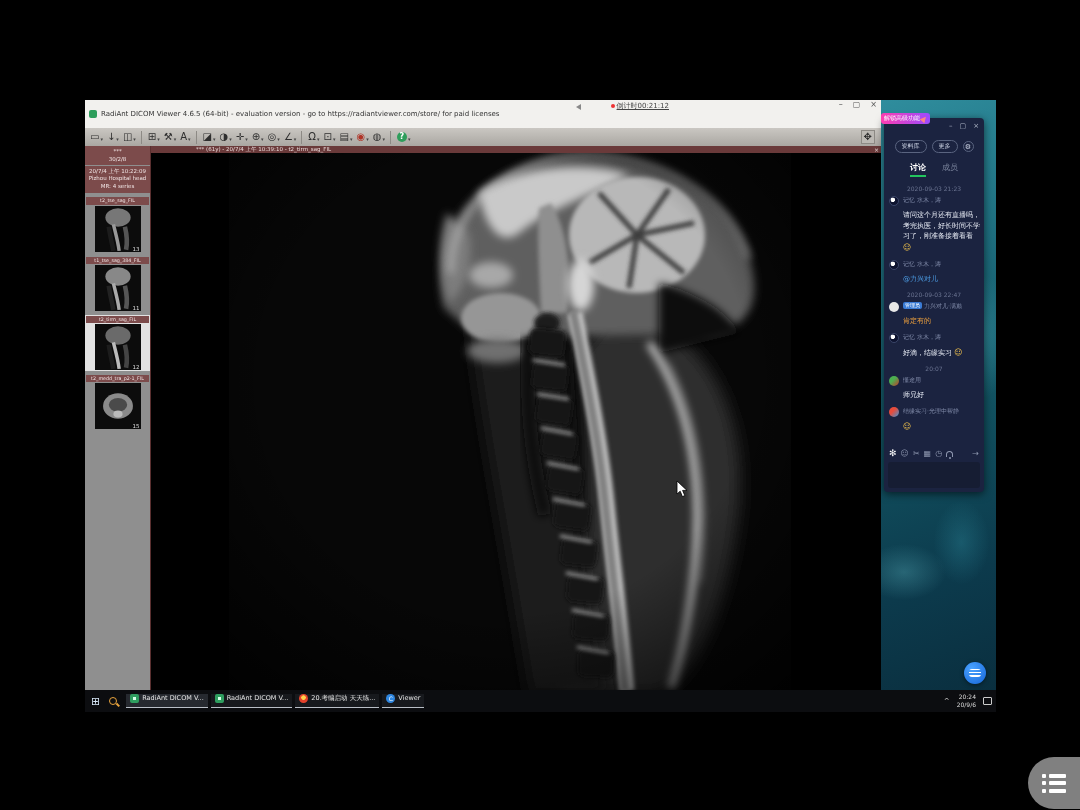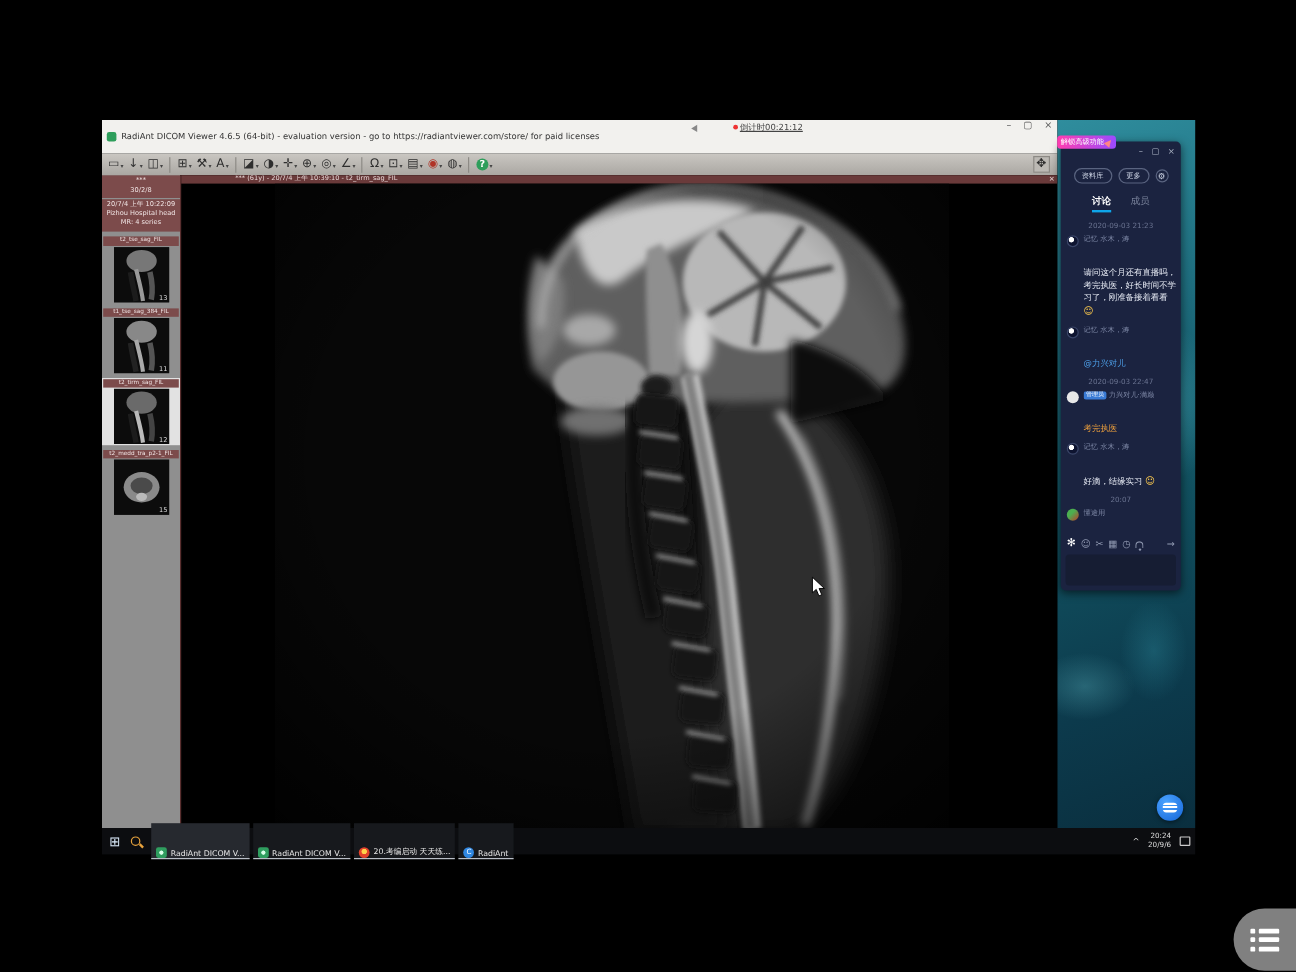--- a/index.html
+++ b/index.html
@@ -63,51 +63,51 @@
         color:#fff;font-size:6px;padding:1px 3px;border-radius:3px;display:flex;align-items:center;gap:1px;}
   .rocket{display:inline-block;width:0;height:0;border-left:3px solid transparent;border-right:3px solid transparent;
           border-bottom:6px solid #ff8585;transform:rotate(40deg);}
   .chat-ctrls{position:absolute;right:5px;top:4px;display:flex;gap:7px;font-size:7px;color:#aeb6c6;}
   .chat-pills{position:absolute;left:0;right:0;top:22px;display:flex;justify-content:center;gap:5px;align-items:center;}
   .pill{border:1px solid #5a6480;border-radius:8px;color:#cfd6e6;font-size:6px;padding:1px 6px;}
   .gearbtn{width:11px;height:11px;border:1px solid #5a6480;border-radius:50%;color:#cfd6e6;font-size:7px;
            text-align:center;line-height:10px;}
   .chat-tabs{position:absolute;left:0;right:0;top:44px;display:flex;justify-content:center;gap:16px;font-size:8px;}
   .tab{color:#7b849c;padding-bottom:2px;}
-  .tab.active{color:#fff;font-weight:bold;border-bottom:2px solid #0ea5e9;}
+  .tab.active{color:#fff;font-weight:bold;border-bottom:2px solid #22c55e;}
   .chat-scroll{position:absolute;left:0;right:0;top:62px;bottom:52px;padding:0 4px;overflow:hidden;font-size:7px;}
   .ts{color:#6a7390;text-align:center;font-size:6px;margin:5px 0 4px;}
   .msg{position:relative;padding-left:15px;margin-bottom:6px;}
   .av{position:absolute;left:1px;top:0;width:10px;height:10px;border-radius:50%;}
   .av-taiji{background:radial-gradient(circle at 35% 35%, #ffffff 0 2px, #0e1430 2.5px);border:.5px solid #3a4568;}
   .av-light{background:#e8e8e8;}
   .av-green{background:linear-gradient(135deg,#4caf50 40%,#c0392b);}
   .av-multi{background:linear-gradient(135deg,#e74c3c 40%,#3498db);}
   .uname{color:#7d87a5;font-size:6px;line-height:1.4;white-space:nowrap;overflow:hidden;}
-  .mtext{color:#e8ecf5;font-size:7px;line-height:1.5;margin-top:18px;}
+  .mtext{color:#e8ecf5;font-size:7px;line-height:1.5;margin-top:6px;}
   .mention{color:#4d9fe8;}
   .orange{color:#f0a13c;}
   .emoji{color:#ffcc4d;font-size:8px;}
   .abadge{display:inline-block;background:#3a7bd5;color:#fff;font-size:5px;border-radius:2px;
           padding:0 2px;margin-right:2px;vertical-align:top;}
   .chat-toolbar{position:absolute;left:0;right:0;bottom:34px;display:flex;align-items:center;gap:4px;
                 padding:0 5px;font-size:8px;color:#8f98b0;}
   .chat-toolbar .gift{color:#fff;font-size:9px;}
   .chat-toolbar .send{margin-left:auto;}
   .bellshape{width:7px;height:6px;border:1px solid #8f98b0;border-bottom:none;border-radius:4px 4px 0 0;position:relative;top:1px;}
   .bellshape::after{content:"";position:absolute;left:2px;bottom:-2px;width:2px;height:2px;background:#8f98b0;border-radius:50%;}
   .chat-input{position:absolute;left:4px;right:4px;bottom:4px;height:26px;background:#161d33;border-radius:3px;}
   
   .taskbar{position:absolute;left:0;top:590px;width:911px;height:22px;background:#0c0d10;
            display:flex;align-items:center;padding:0 4px;}
   .start{color:#d7e7f7;font-size:11px;margin:0 6px 0 2px;}
   .tsearch{width:8px;height:8px;border:1.5px solid #e8a33d;border-radius:50%;position:relative;margin:0 9px 0 3px;}
   .tsearch::after{content:"";position:absolute;width:4px;height:1.5px;background:#e8a33d;
                   transform:rotate(45deg);right:-3.5px;bottom:-1px;}
-  .tapp{height:30px;display:flex;align-items:flex-end;gap:3px;padding:0 4px;margin-right:3px;
+  .tapp{height:14px;display:flex;align-items:flex-start;gap:3px;padding:0 4px;margin-right:3px;
         background:#17191d;border-bottom:1.5px solid #b9bec6;font-size:6.5px;color:#e6e6e6;
         white-space:nowrap;overflow:hidden;max-width:84px;}
   .tapp.active{background:#26292f;}
   .ic-radiant{width:9px;height:9px;border-radius:2px;flex:0 0 auto;
               background:radial-gradient(circle at 50% 50%, #d9ffe9 0 1.5px, #2f9e5f 2px);}
   .ic-fire{width:9px;height:9px;border-radius:50%;flex:0 0 auto;
            background:radial-gradient(circle at 50% 40%, #ffd24a 0 2px, #e4422b 2.5px);}
   .ic-cctalk{width:9px;height:9px;border-radius:50%;background:#2e86e0;color:#fff;font-size:6px;
              text-align:center;line-height:9px;flex:0 0 auto;}
   .tray{margin-left:auto;display:flex;align-items:center;gap:7px;color:#ddd;}
@@ -388,21 +388,21 @@
           <span class="av av-taiji"></span>
           <div class="uname">记忆 水木，涛</div>
           <div class="mtext"><span class="mention">@力兴对儿</span></div>
         </div>
 
         <div class="ts">2020-09-03 22:47</div>
 
         <div class="msg">
           <span class="av av-light"></span>
           <div class="uname"><span class="abadge">管理员</span><span>力兴对儿·满巅</span></div>
-          <div class="mtext orange">考完执医</div>
+          <div class="mtext orange">肯定有的</div>
         </div>
 
         <div class="msg">
           <span class="av av-taiji"></span>
           <div class="uname">记忆 水木，涛</div>
           <div class="mtext"><span>好滴，结缘实习</span>
             <span class="emoji">☺</span></div>
         </div>
 
         <div class="ts">20:07</div>
@@ -442,21 +442,21 @@
       <div class="tapp">
         <span class="ic-radiant"></span>
         <span>RadiAnt DICOM V...</span>
       </div>
       <div class="tapp">
         <span class="ic-fire"></span>
         <span>20.考编启动 天天练...</span>
       </div>
       <div class="tapp">
         <span class="ic-cctalk">C</span>
-        <span>RadiAnt</span>
+        <span>Viewer</span>
       </div>
       <div class="tray">
         <span class="tray-ex">^</span>
         <span class="clock">
           <div>20:24</div>
           <div>20/9/6</div>
         </span>
         <span class="notif"></span>
       </div>
     </div>

